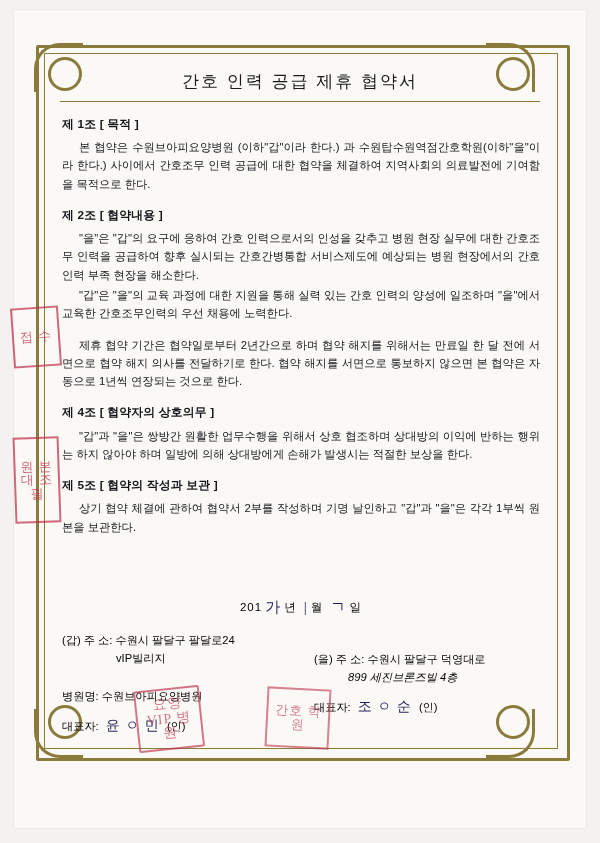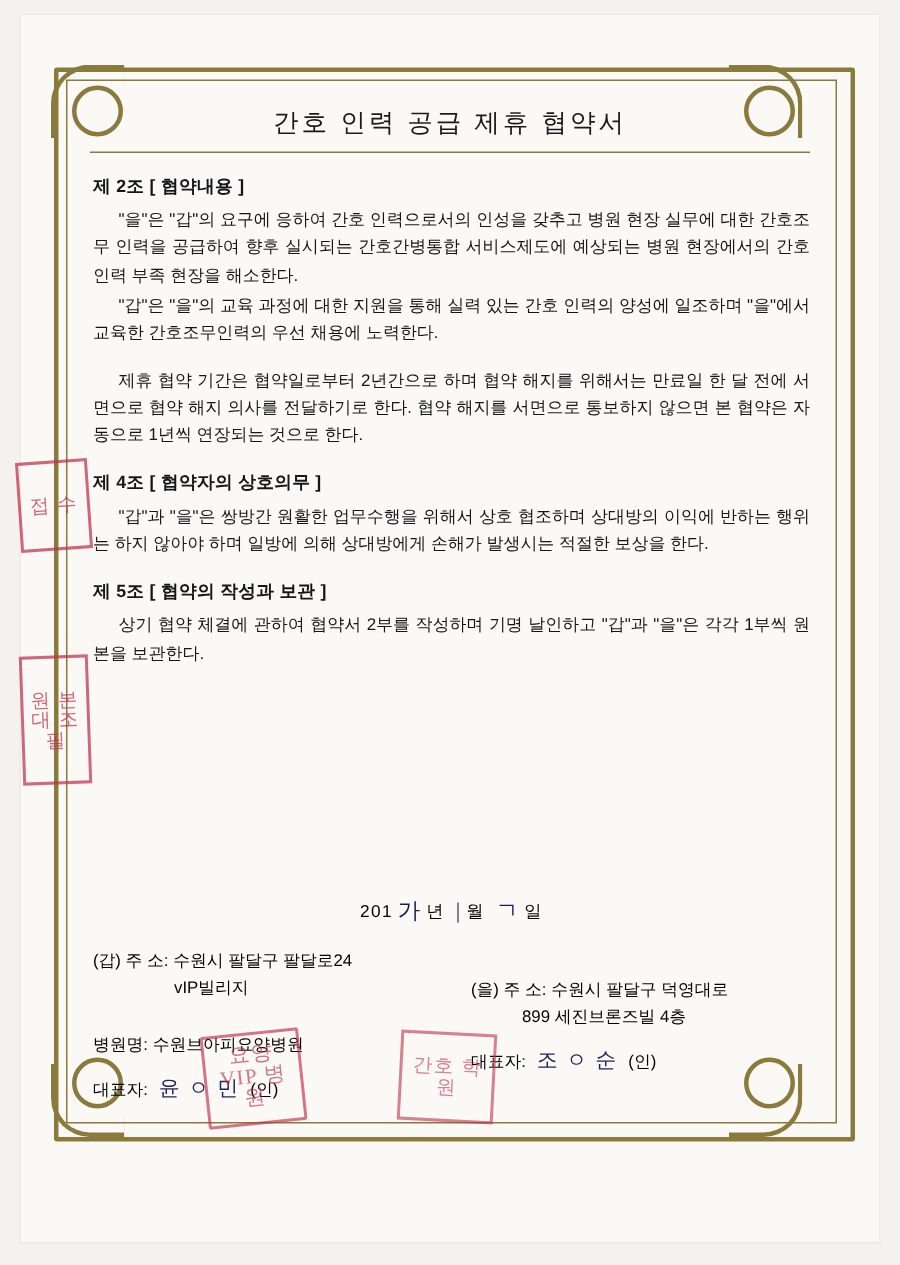--- a/index.html
+++ b/index.html
@@ -171,21 +171,21 @@
   }
   .sig-col.right { margin-left: 16px; }
   .sig-line {
     margin-bottom: 3px;
     white-space: nowrap;
   }
   .sig-line .lbl { }
   .sig-sub {
     padding-left: 54px;
   }
-  .sig-sub.r { padding-left: 34px; }
+  .sig-sub.r { padding-left: 34px; font-style: italic; }
   .org-row {
     margin-top: 23px;
     position: relative;
   }
   .rep-row {
     margin-top: 13px;
     position: relative;
   }
   .handwrite {
     font-family: "Liberation Serif", serif;
@@ -260,20 +260,24 @@
   <div class="knot bl"></div>
   <div class="knot br"></div>
 
   <div class="title-wrap">
     <span class="doc-title">간호 인력 공급 제휴 협약서</span>
   </div>
   <div class="title-rule"></div>
 
   <div class="content">
 
+    <div class="article">
+      <div class="art-head">제 1조 [ 목적 ]</div>
+      <div class="para">본 협약은 수원브아피요양병원 (이하"갑"이라 한다.) 과 수원탑수원역점간호학원(이하"을"이라 한다.)  사이에서 간호조무 인력 공급에 대한 협약을 체결하여 지역사회의 의료발전에 기여함을 목적으로 한다.</div>
+    </div>
 
     <div class="article">
       <div class="art-head">제 2조 [ 협약내용 ]</div>
       <div class="para">"을"은 "갑"의 요구에 응하여 간호 인력으로서의 인성을 갖추고 병원 현장 실무에 대한 간호조무 인력을 공급하여 향후 실시되는 간호간병통합 서비스제도에 예상되는 병원 현장에서의 간호 인력 부족 현장을 해소한다.</div>
       <div class="para">"갑"은 "을"의 교육 과정에 대한 지원을 통해 실력 있는 간호 인력의 양성에 일조하며 "을"에서 교육한 간호조무인력의 우선 채용에 노력한다.</div>
     </div>
 
     <div class="article">
       <div class="para">제휴 협약 기간은 협약일로부터 2년간으로 하며 협약 해지를 위해서는 만료일 한 달 전에 서면으로 협약 해지 의사를 전달하기로 한다. 협약 해지를 서면으로 통보하지 않으면 본 협약은 자동으로 1년씩 연장되는 것으로 한다.</div>
     </div>

